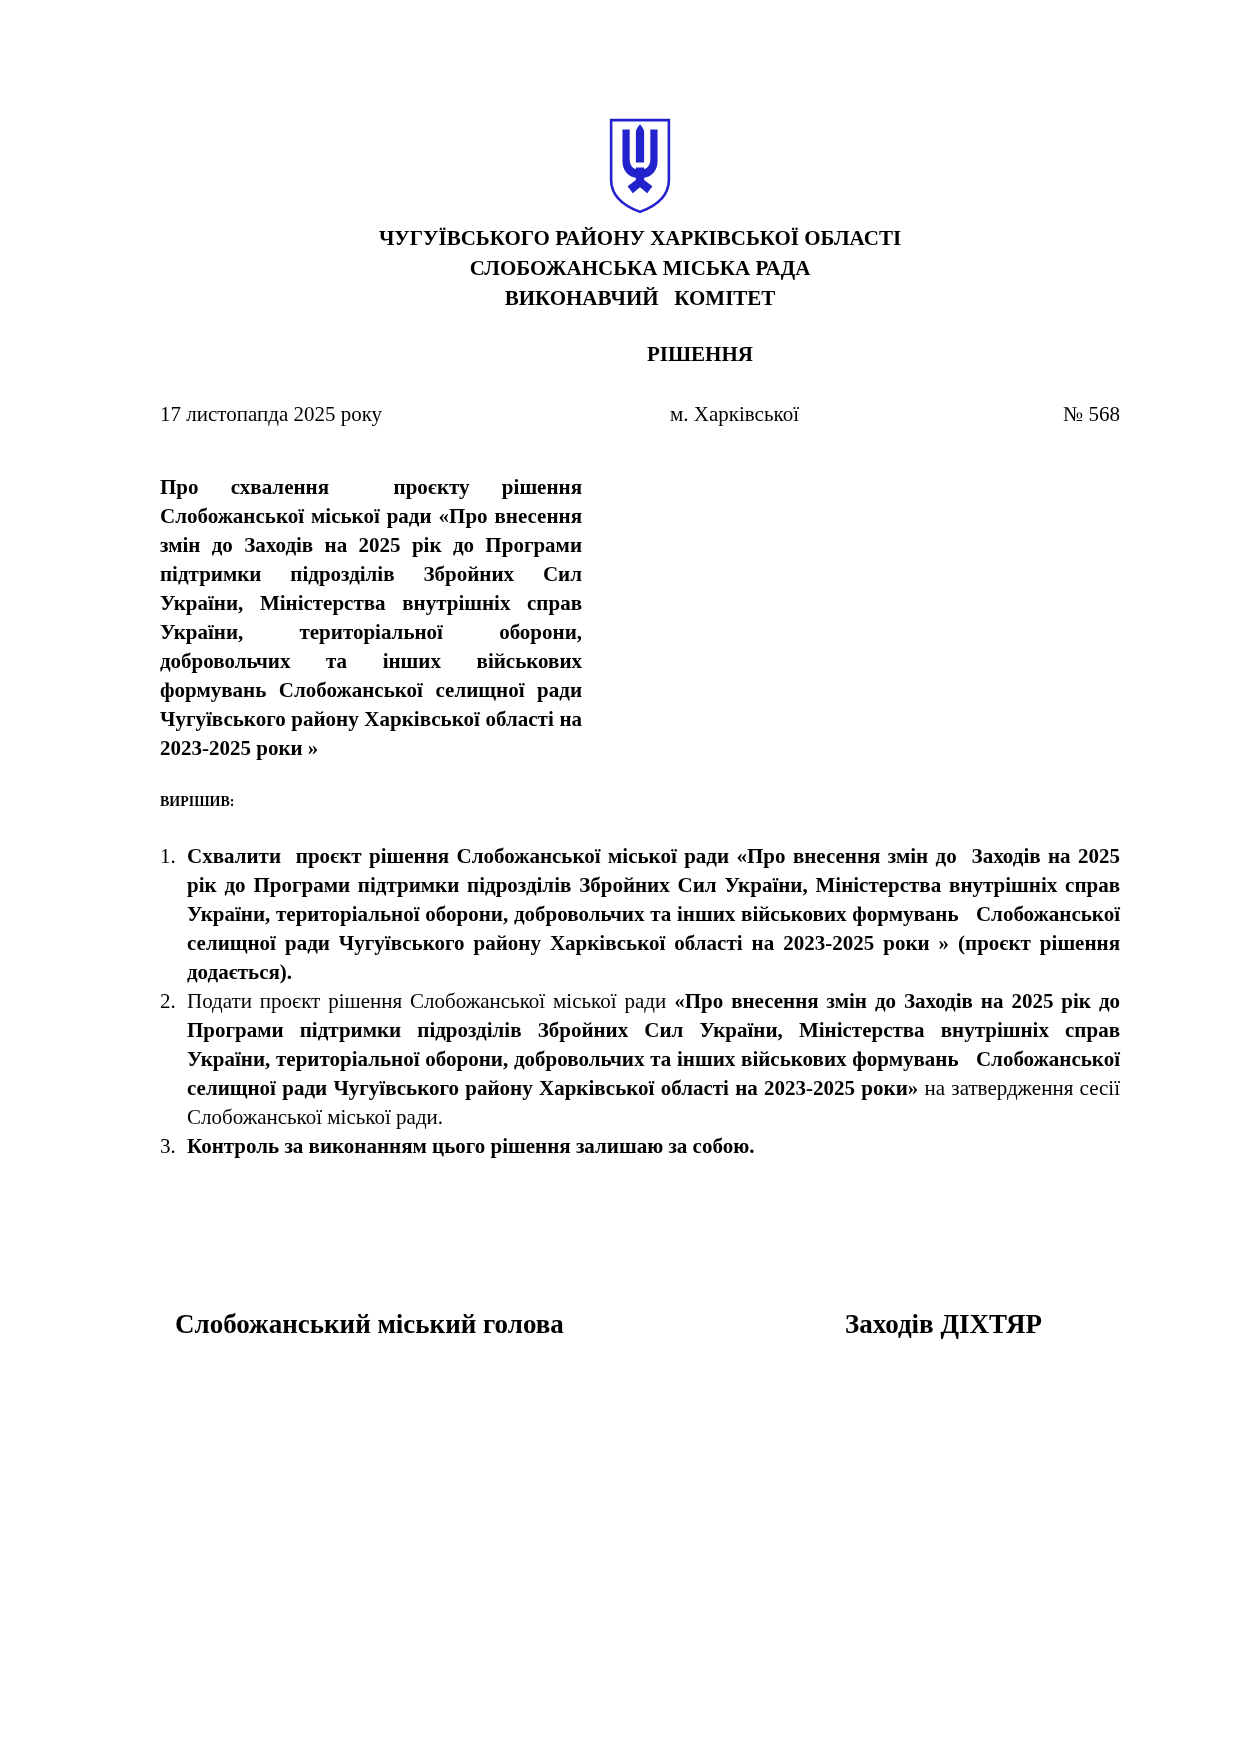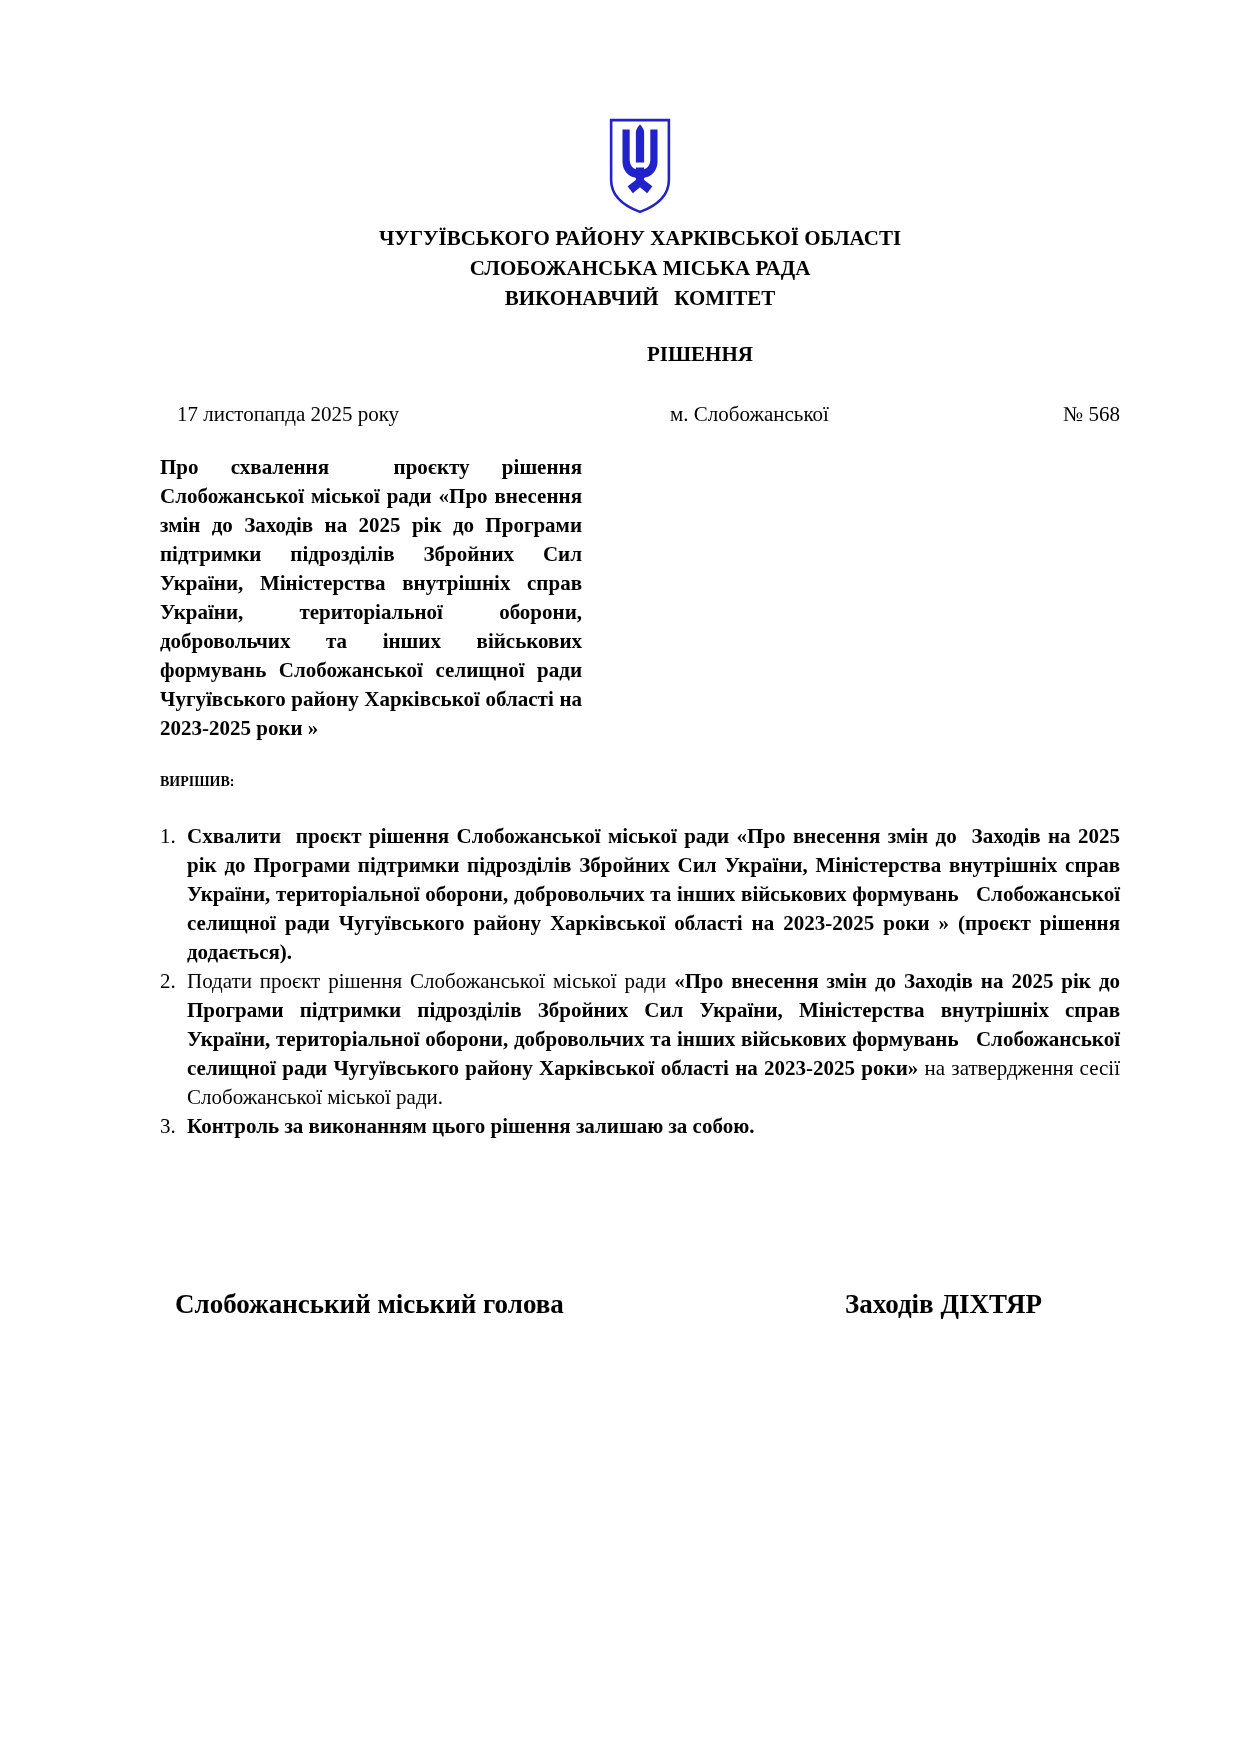--- a/index.html
+++ b/index.html
@@ -45,25 +45,25 @@
     position: relative;
     left: 60px;
   }
   .meta-row {
     margin-top: 30px;
     position: relative;
     height: 30px;
     font-size: 21px;
     line-height: 30px;
   }
-  .meta-date { position: absolute; left: 0; top: 0; margin-left: 17px; }
+  .meta-date { position: absolute; left: 0; top: 0; }
   .meta-place { position: absolute; left: 510px; top: 0; }
   .meta-number { position: absolute; right: 0; top: 0; }
   .subject {
-    margin-top: 24px;
+    margin-top: 44px;
     width: 422px;
     font-weight: bold;
     font-size: 21px;
     line-height: 29px;
     text-align: justify;
     white-space: pre-wrap;
   }
   .preamble {
     margin-top: 22px;
     font-size: 21px;
@@ -125,21 +125,21 @@
   <div class="hdr-block">
     <div class="hdr">ЧУГУЇВСЬКОГО РАЙОНУ ХАРКІВСЬКОЇ ОБЛАСТІ</div>
     <div class="hdr">СЛОБОЖАНСЬКА МІСЬКА РАДА</div>
     <div class="hdr">ВИКОНАВЧИЙ   КОМІТЕТ</div>
   </div>
 
   <div class="doc-type">РІШЕННЯ</div>
 
   <div class="meta-row">
     <span class="meta-date">17 листопапда 2025 року</span>
-    <span class="meta-place">м. Слобожанської</span>
+    <span class="meta-place">м. Харківської</span>
     <span class="meta-number">№ 568</span>
   </div>
 
   <div class="subject">Про схвалення  проєкту рішення Слобожанської міської ради «Про внесення змін до Заходів на 2025 рік до Програми підтримки підрозділів Збройних Сил України, Міністерства внутрішніх справ України, територіальної оборони, добровольчих та інших військових формувань Слобожанської селищної ради Чугуївського району Харківської області на 2023-2025 роки »</div>
 
 
   <div class="resolved">ВИРІШИВ:</div>
 
   <div class="items">
       <div class="item">

